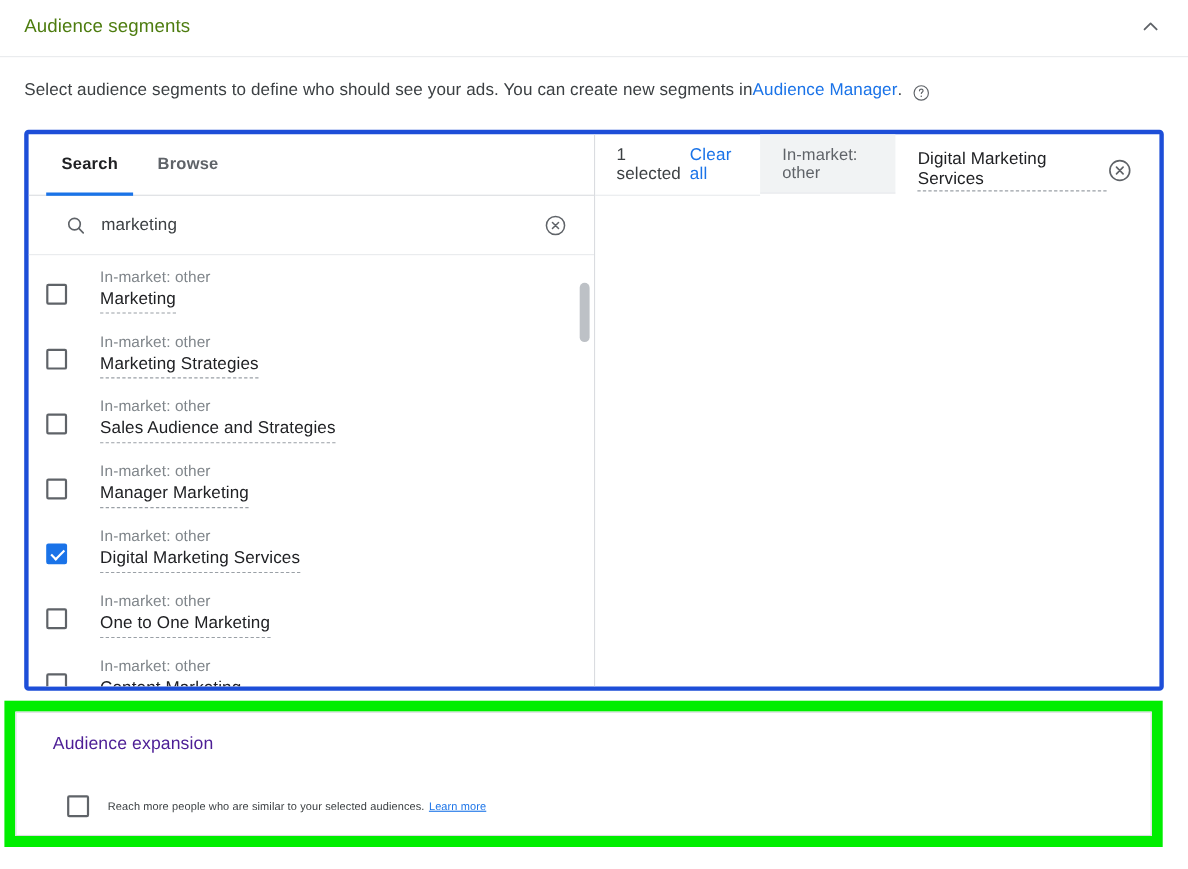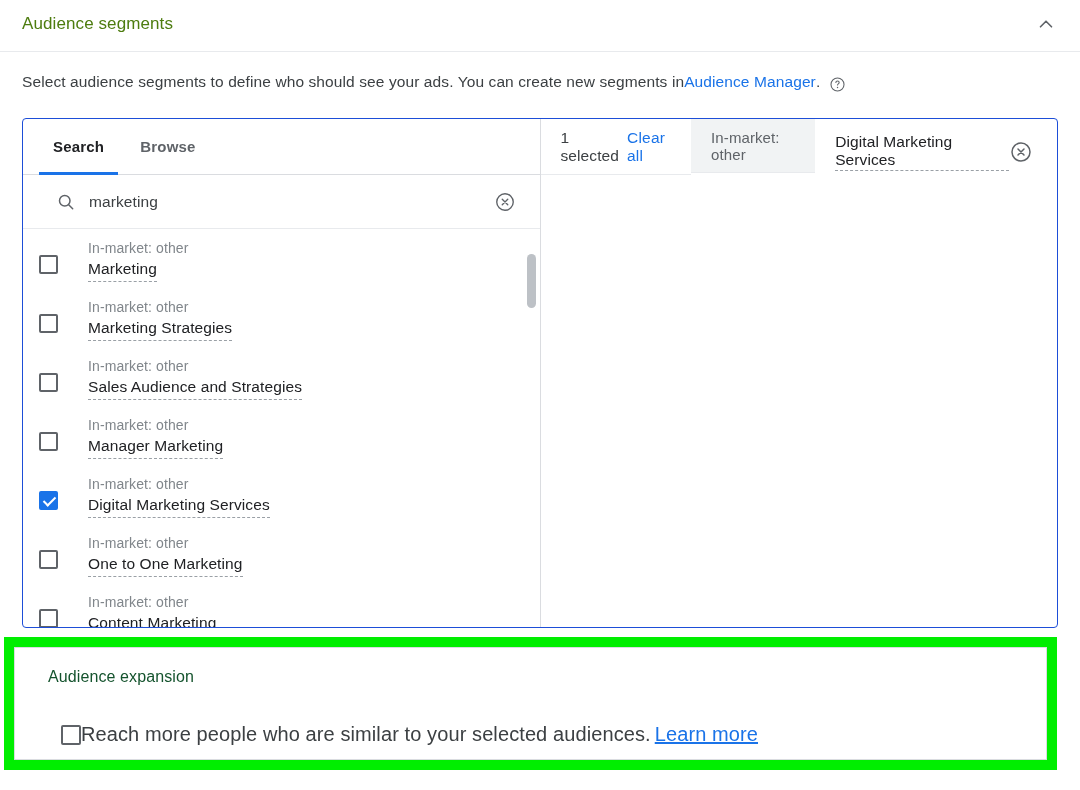--- a/index.html
+++ b/index.html
@@ -40,21 +40,21 @@
   }
   .help-icon {
     display: inline-flex; margin-left: 9px; position: relative; top: 2px;
     cursor: pointer;
   }
 
   
   .picker-card {
     position: absolute; left: 22px; top: 118px;
     width: 1036px; height: 510px;
-    border: 1px solid #1d4ed8; border-radius: 4px;
+    border: 4px solid #1d4ed8; border-radius: 4px;
     background: #fff; overflow: hidden;
     display: flex;
   }
   .left-pane {
     width: 518px; height: 100%;
     border-right: 1px solid #dadce0;
     display: flex; flex-direction: column; position: relative;
   }
   .right-pane {
     width: 517px; height: 100%;
@@ -166,32 +166,32 @@
     width: 1053px; height: 133px;
     border: 10px solid #00ee00;
     background: #fff;
   }
   .expansion-card {
     position: absolute; left: 0; top: 0; right: 0; bottom: 0;
     border: 1px solid #dadce0; background: #fff;
   }
   .expansion-title {
     position: absolute; left: 33px; top: 20px;
-    font-size: 16px; color: #14532d; letter-spacing: .1px;
+    font-size: 16px; color: #4c1d95; letter-spacing: .1px;
   }
   .expansion-row {
     position: absolute; left: 46px; top: 75px;
     display: flex; align-items: center;
   }
   .cbx-lg {
     width: 20px; height: 20px; border: 2px solid #5f6368; border-radius: 2px;
     background: #fff; flex: 0 0 20px; cursor: pointer; position: relative;
   }
   .expansion-label {
-    margin-left: 0; font-size: 20px; color: #3c4043; letter-spacing: .1px;
+    margin-left: 17px; font-size: 10px; color: #3c4043; letter-spacing: .1px;
   }
   .expansion-label .lnk {
     color: #1a73e8; text-decoration: underline; cursor: pointer; margin-left: 4px;
   }
 </style>
 </head>
 <body>
 
 <div class="page">
 

